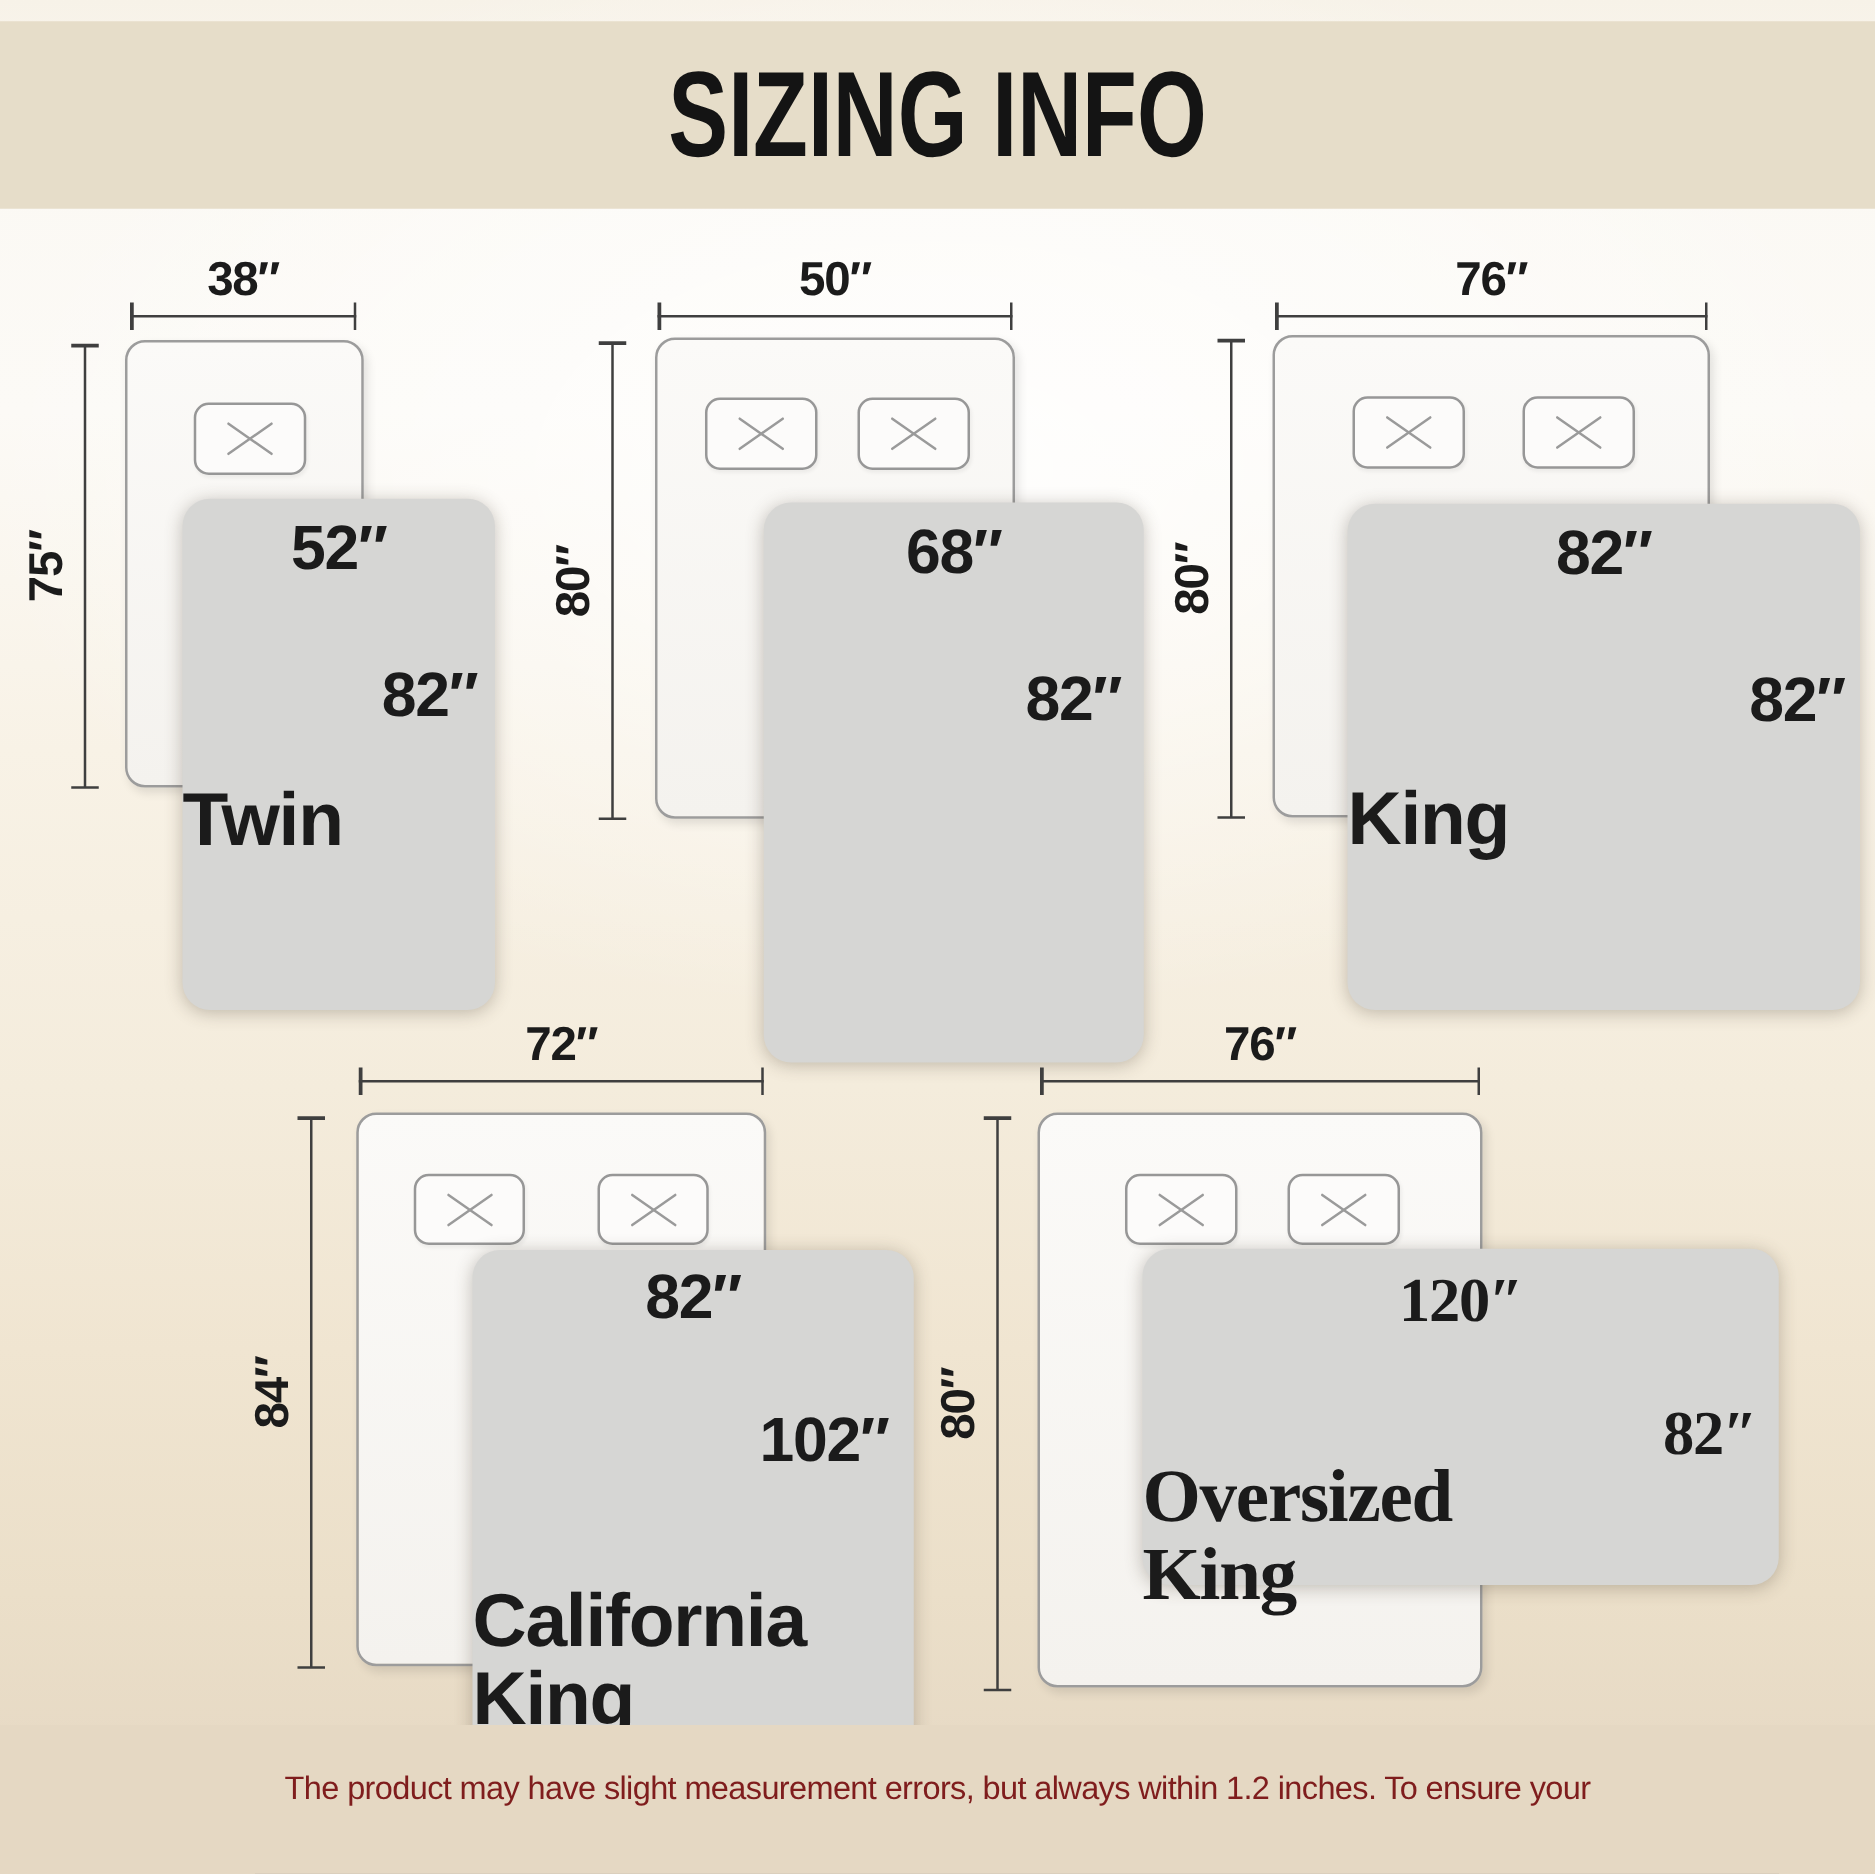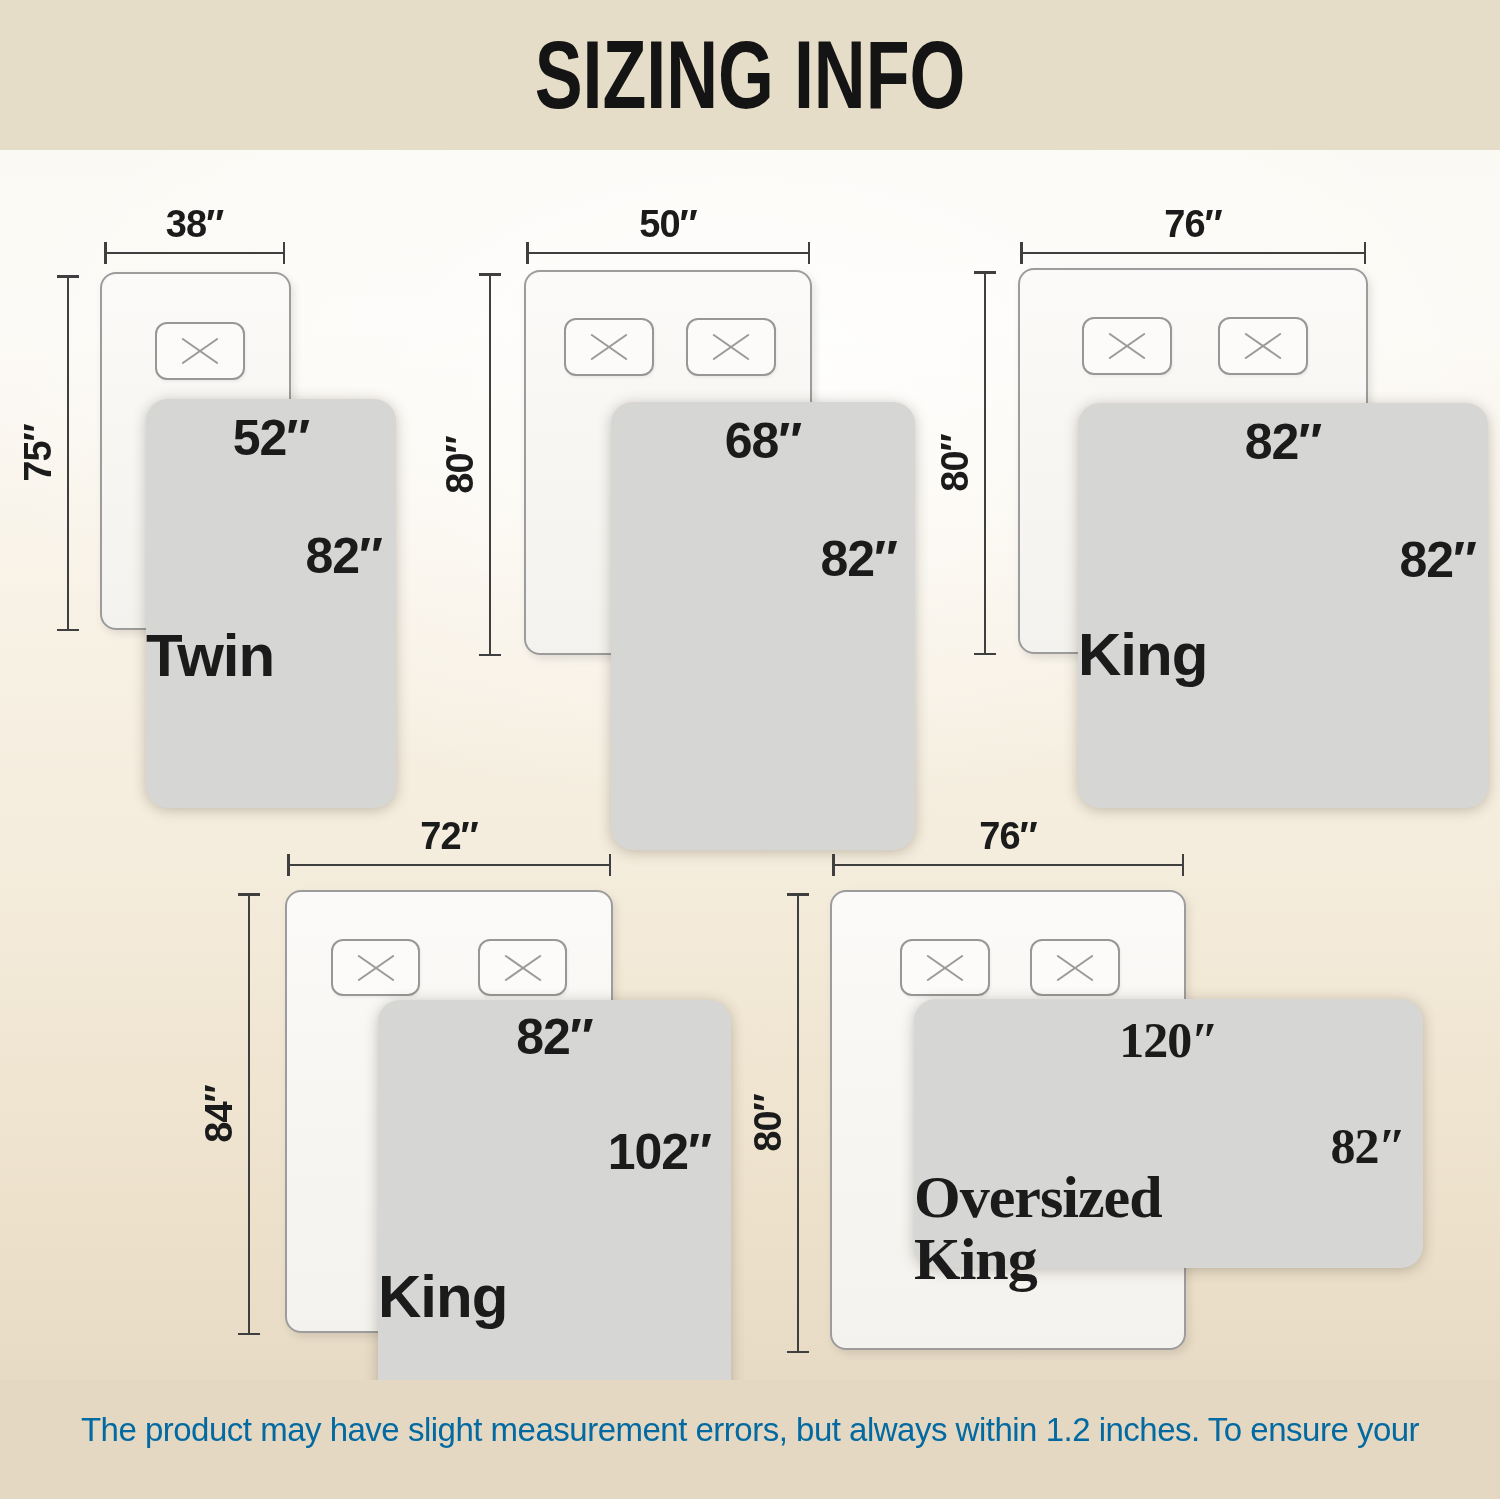--- a/index.html
+++ b/index.html
@@ -9,33 +9,33 @@
   html,body{margin:0;padding:0;}
   body{font-family:"Liberation Sans","DejaVu Sans",sans-serif;background:#888;}
   .canvas{
     position:relative;width:1500px;height:1499px;overflow:hidden;margin:0 auto;
     background:
       radial-gradient(80% 45% at 50% 25%, rgba(255,255,255,0.85) 0%, rgba(255,255,255,0) 65%),
       linear-gradient(180deg,#f7f2e8 0%,#fbf9f4 9%,#fcfaf6 22%,#f8f2e6 40%,#f4ecdc 58%,#f0e5d1 72%,#ebdfc9 85%,#e7dac5 93%,#e5d8c3 100%);
   }
   
   .header{
-    position:absolute;left:0;top:0;width:1500px;height:150px;
+    position:absolute;left:0;top:17px;width:1500px;height:150px;
     background:var(--header_bg);display:flex;align-items:center;justify-content:center;
   }
   .title{
     font-size:97px;font-weight:bold;color:#141414;letter-spacing:0px;
     display:inline-block;transform:scaleX(0.74);white-space:nowrap;
   }
   .footer{
     position:absolute;left:0;top:1380px;width:1500px;height:119px;
     background:var(--footer_bg);text-align:center;box-sizing:border-box;padding-top:30px;
   }
   .footer .fline{
-    display:block;font-size:33px;line-height:40px;color:#0369a1;letter-spacing:-0.5px;
+    display:block;font-size:26px;line-height:40px;color:#7f1d1d;letter-spacing:-0.5px;
   }
   
   .diagram{position:absolute;left:0;top:0;width:0;height:0;}
   .bed{
     position:absolute;background:linear-gradient(180deg,#fbfaf8,#f4f2ee);
     border:2.5px solid var(--bed_border);border-radius:16px;box-sizing:border-box;
     box-shadow:3px 4px 8px rgba(0,0,0,0.10);
   }
   .pillow{
     position:absolute;background:#fcfbfa;border:2.5px solid #979797;border-radius:12px;
@@ -217,20 +217,21 @@
     <div class="hdim">
       <span class="dlab">72″</span>
     </div>
     <div class="vdim">
       <span class="dlab">84″</span>
     </div>
     <div class="blanket">
       <span class="bw">82″</span>
       <span class="bl">102″</span>
       <div class="nm">
+        <span>California</span>
         <span>King</span>
       </div>
     </div>
   </div>
 
   <div class="diagram d5">
     <div class="bed">
       <div class="pillow p1">
         <span class="xl a"></span>
         <span class="xl b"></span>

